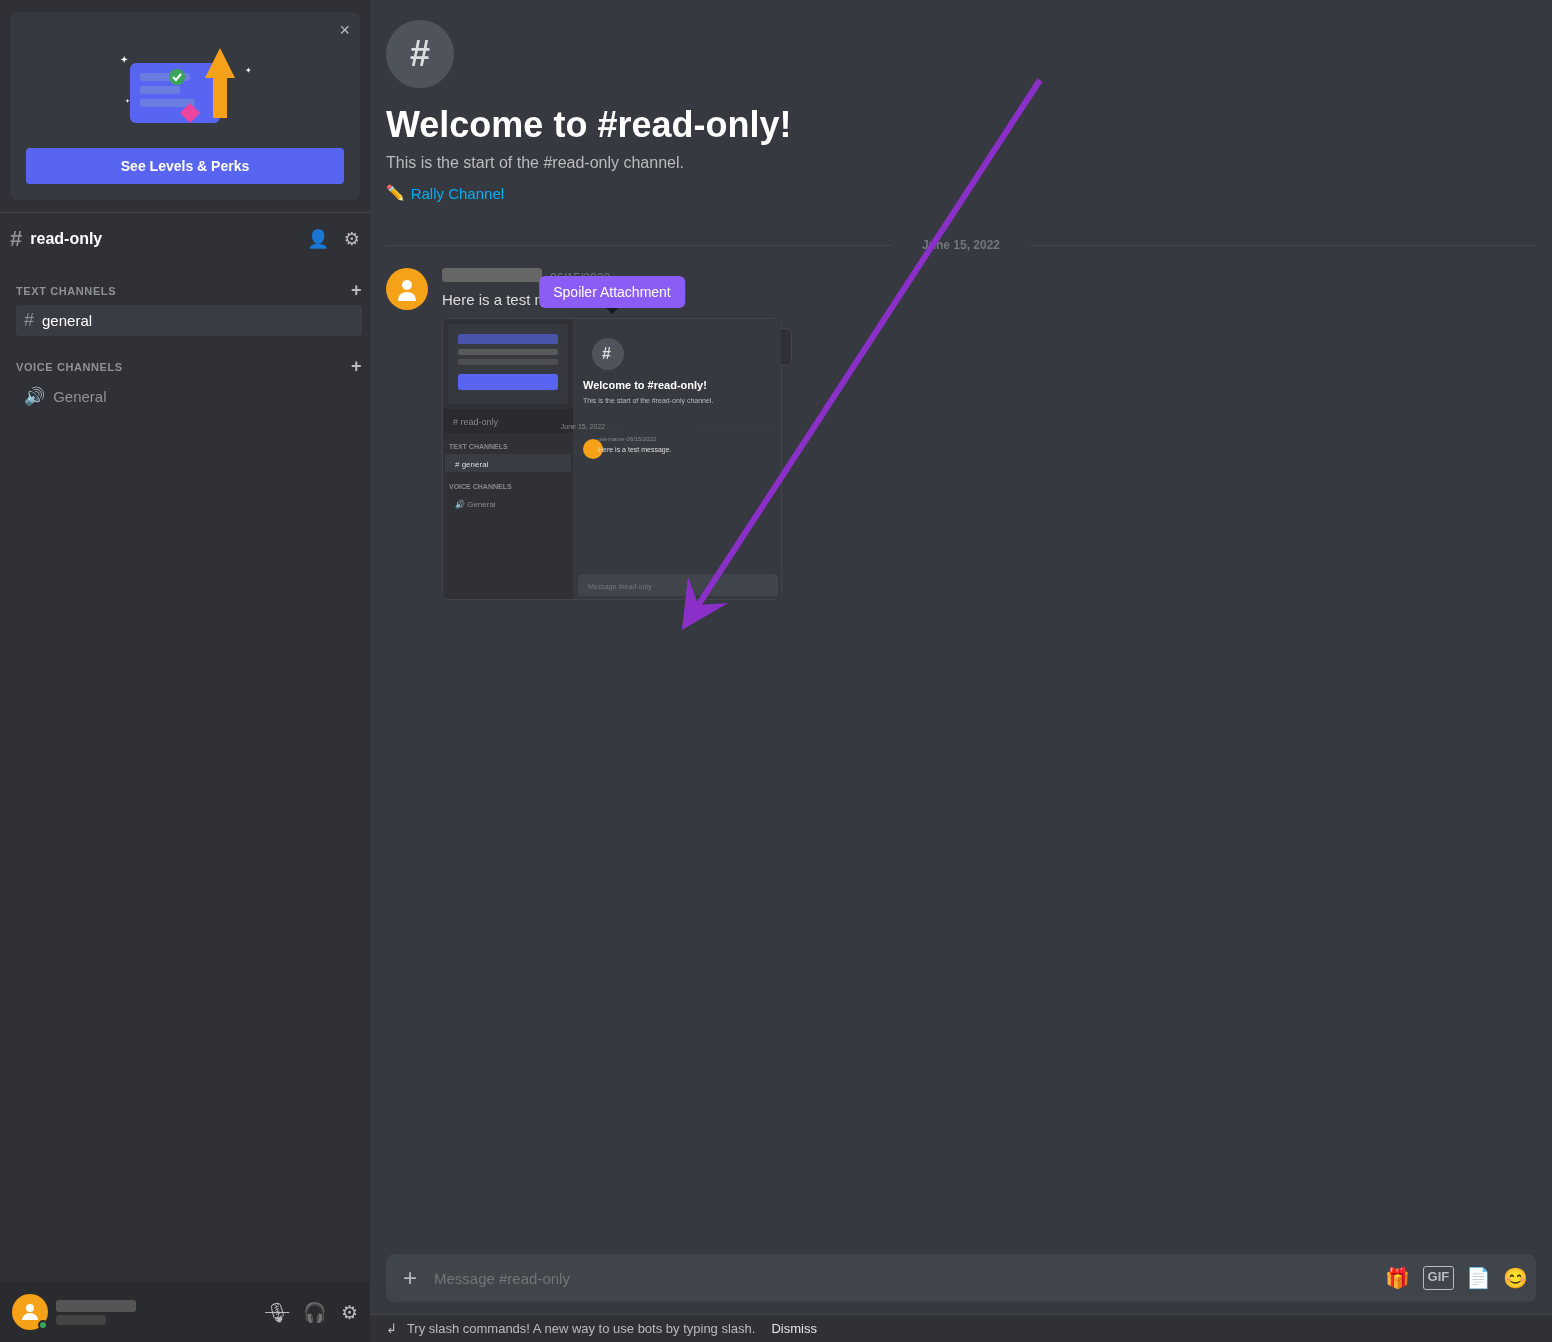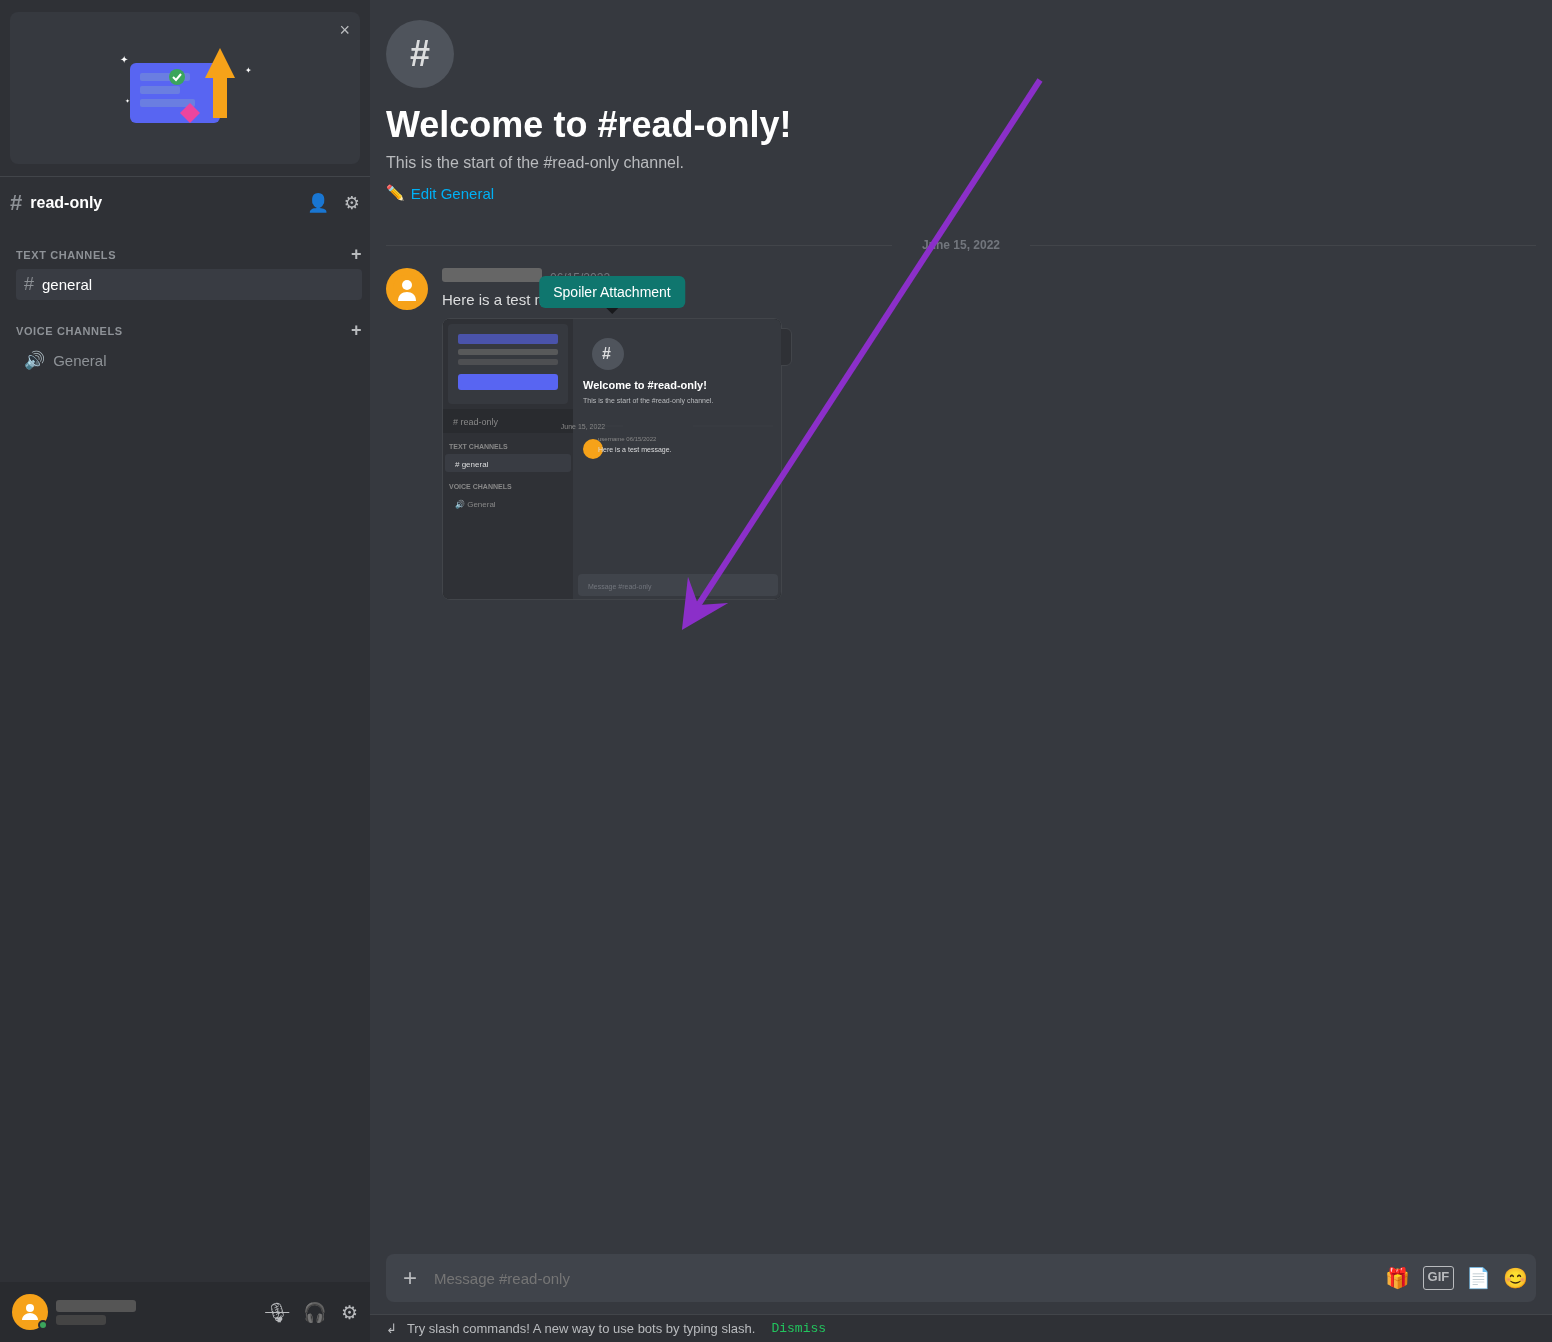--- a/index.html
+++ b/index.html
@@ -341,21 +341,21 @@
       position: relative;
       margin-top: 8px;
       display: inline-block;
     }
 
     .spoiler-tooltip {
       position: absolute;
       top: -42px;
       left: 50%;
       transform: translateX(-50%);
-      background: #0f766e;
+      background: #8b5cf6;
       color: #fff;
       padding: 8px 14px;
       border-radius: 6px;
       font-size: 14px;
       font-weight: 500;
       white-space: nowrap;
       z-index: 10;
     }
 
     .spoiler-tooltip::after {
@@ -515,20 +515,21 @@
         <polygon points="115,20 130,50 122,50 122,90 108,90 108,50 100,50" fill="#f6a219"></polygon>
 
         <polygon points="75,85 85,75 95,85 85,95" fill="#eb459e"></polygon>
 
         <text x="15" y="35" fill="white" font-size="10">✦</text>
         <text x="140" y="45" fill="white" font-size="8">✦</text>
         <text x="20" y="75" fill="white" font-size="6">✦</text>
       </svg>
     </div>
 
+    <button class="boost-btn">See Levels &amp; Perks</button>
   </div>
 
   <div class="channel-header">
     <div class="channel-header-name">
       <span class="hash">#</span>
       <span>read-only</span>
     </div>
     <div class="channel-header-icons">
       <span style="font-size:18px; cursor:pointer;">👤</span>
       <span style="font-size:18px; cursor:pointer;">⚙</span>
@@ -584,21 +585,21 @@
   <div class="chat-body">
 
     <div class="channel-welcome">
       <div class="welcome-icon">
         <span style="font-size:36px; font-weight:900;">#</span>
       </div>
       <div class="welcome-title">Welcome to #read-only!</div>
       <div class="welcome-sub">This is the start of the #read-only channel.</div>
       <a class="edit-channel-link">
         <span>✏️</span>
-        <span>Edit General</span>
+        <span>Rally Channel</span>
       </a>
     </div>
 
     <div class="date-divider">June 15, 2022</div>
 
     <div class="message">
       <div class="msg-avatar">
         <svg width="28" height="28" viewBox="0 0 28 28">
           <circle cx="14" cy="14" r="14" fill="#f6a219"></circle>
           <circle cx="14" cy="10" r="5" fill="white"></circle>
@@ -694,16 +695,16 @@
         <span title="Attach File" style="cursor:pointer;">📄</span>
         <span title="Emoji" style="cursor:pointer;">😊</span>
       </div>
     </div>
   </div>
 
   <div class="slash-tip">
     <span style="margin-right:6px;">↲</span>
     <span>Try slash commands! A new way to use bots by typing slash.</span>
     <span style="margin: 0 4px;"></span>
-    <a href="#" style="color:#22c55e; text-decoration:none;font-family:Liberation Mono, monospace;">Dismiss</a>
+    <a href="#" style="color:#e5e5e5; text-decoration:none;">Dismiss</a>
   </div>
 
 </div>
 
 </body></html>

